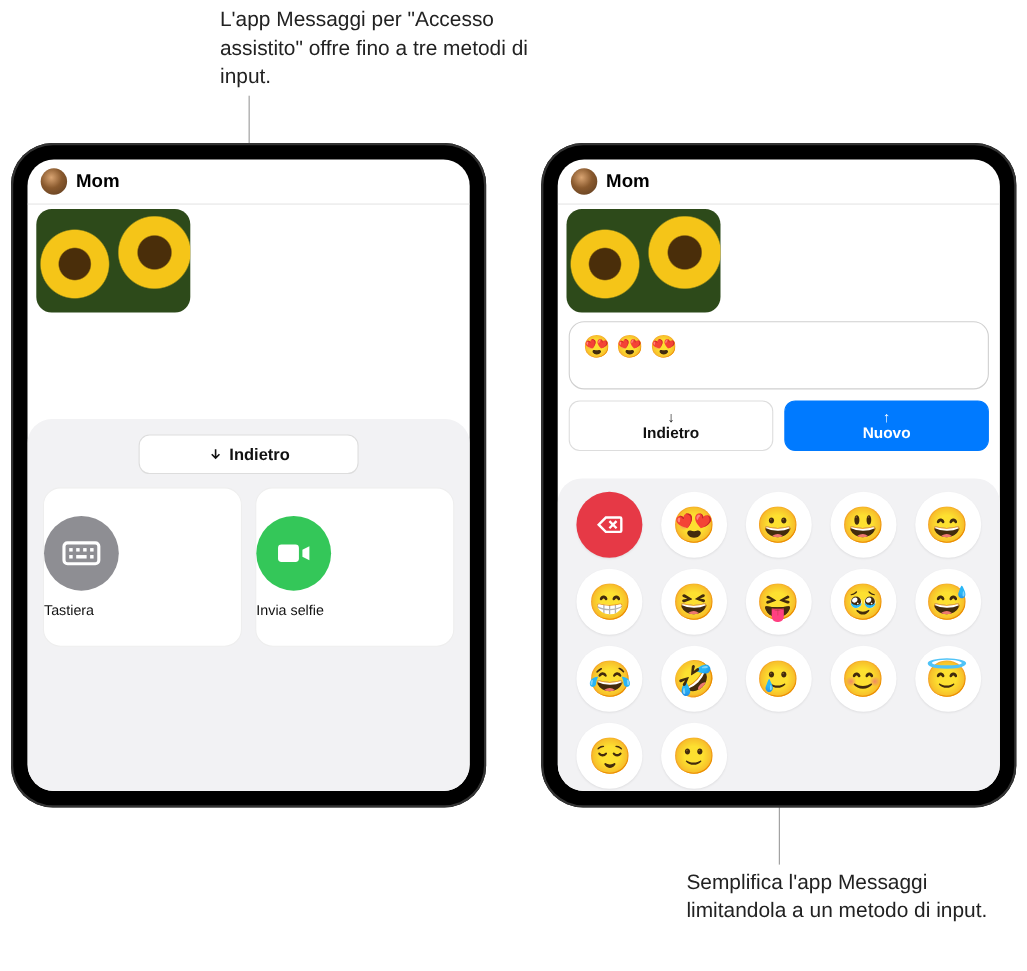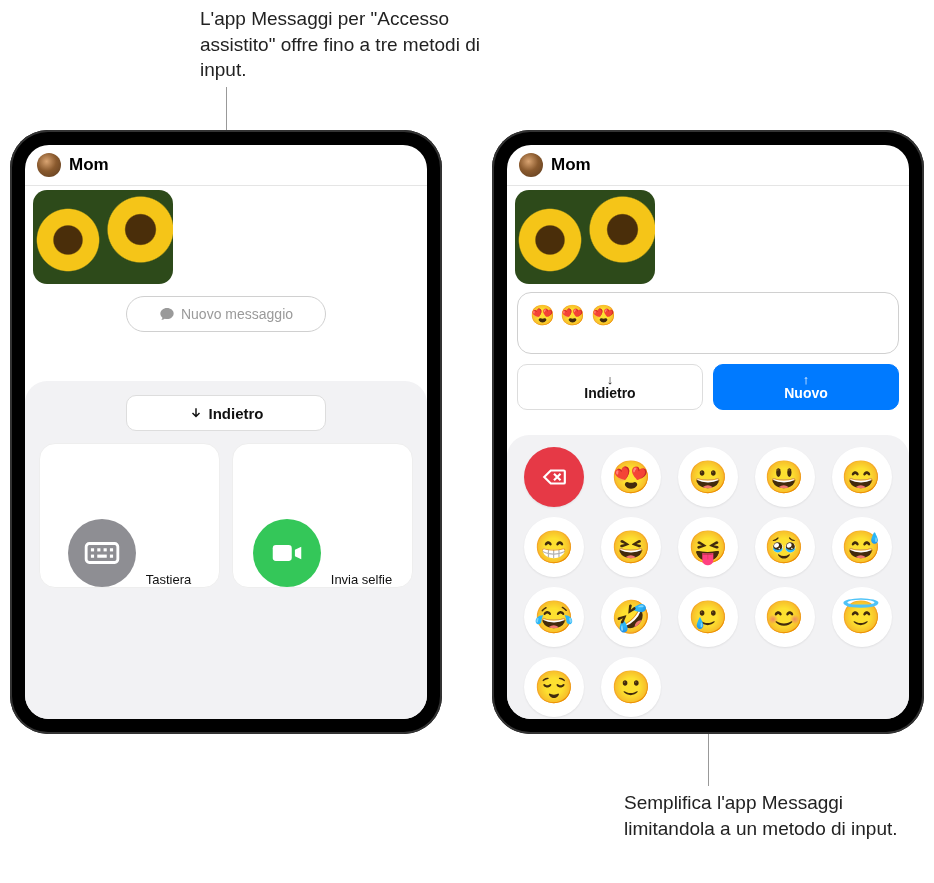--- a/index.html
+++ b/index.html
@@ -132,22 +132,22 @@
   .input-grid {
     display: grid;
     grid-template-columns: 1fr 1fr;
     gap: 12px;
   }
   .input-card {
     background: #fff;
     border-radius: 16px;
     height: 145px;
     display: flex;
-    flex-direction: row;
-    align-items: flex-end;
+    flex-direction: column;
+    align-items: flex-start;
     justify-content: center;
     gap: 10px;
     border: 1px solid #eee;
   }
   .input-card.cut { height: 90px; margin-bottom: -40px; }
   .circle-icon {
     width: 68px; height: 68px;
     border-radius: 50%;
     display: flex; align-items: center; justify-content: center;
   }
@@ -237,30 +237,20 @@
     <div class="conv-header">
       <div class="avatar"></div>
       <div class="conv-name">Mom</div>
     </div>
 
     <div class="msg-image">
       <div class="sunflower sun-petals sun1"></div>
       <div class="sunflower sun-petals sun2"></div>
     </div>
 
-    <div class="compose-wrap-left">
-      <div class="compose-field">
-        <span class="chat-icon">
-          <svg viewBox="0 0 24 24" width="16" height="16" fill="#9a9a9a">
-              <path d="M12 3C6.5 3 2 6.8 2 11.4c0 2.4 1.2 4.6 3.2 6.1-.2 1.1-.8 2.6-1.8 3.6 2.1-.2 3.9-1.1 5.1-1.9 1.1.3 2.3.4 3.5.4 5.5 0 10-3.8 10-8.4S17.5 3 12 3z"></path>
-            </svg>
-        </span>
-        <span>Nuovo messaggio</span>
-      </div>
-    </div>
 
     <div class="options-panel" style="top:236px;">
       <div class="back-btn">
         <span class="arrow-down">
           <svg viewBox="0 0 24 24" width="14" height="14" fill="none" stroke="#111" stroke-width="2.5">
               <path d="M12 4v14M6 12l6 6 6-6"></path>
             </svg>
         </span>
         <span>Indietro</span>
       </div>

